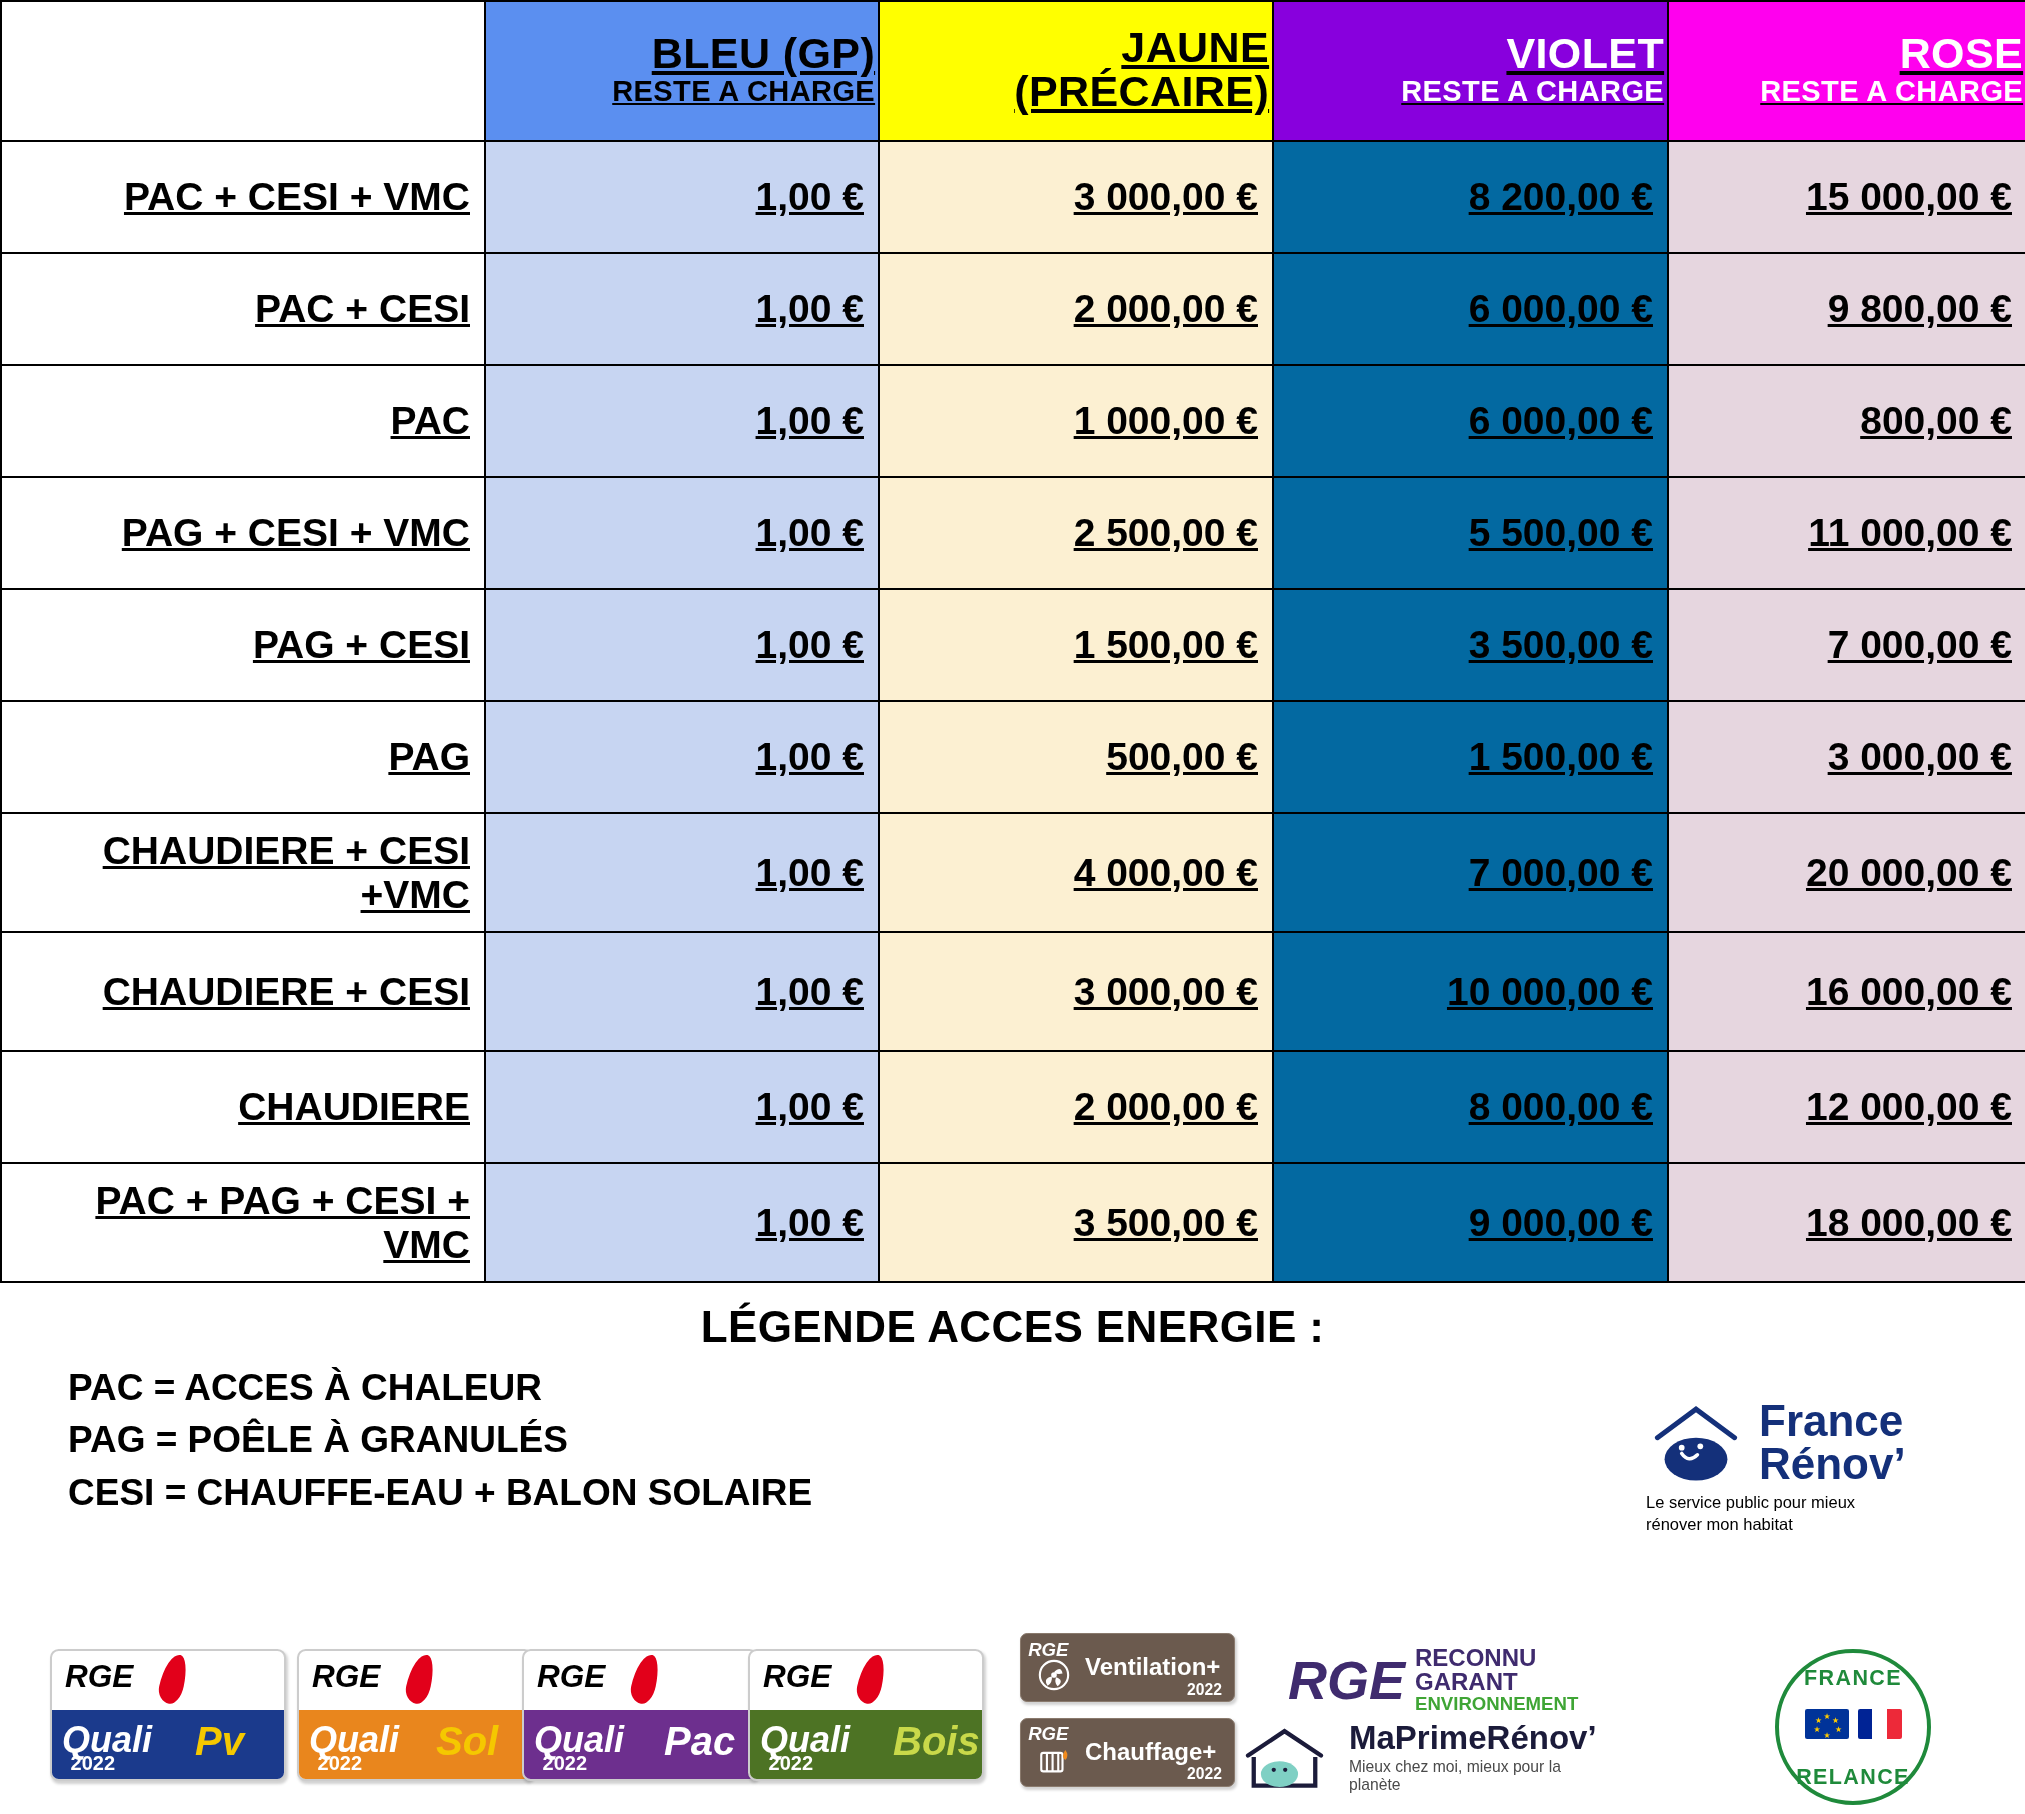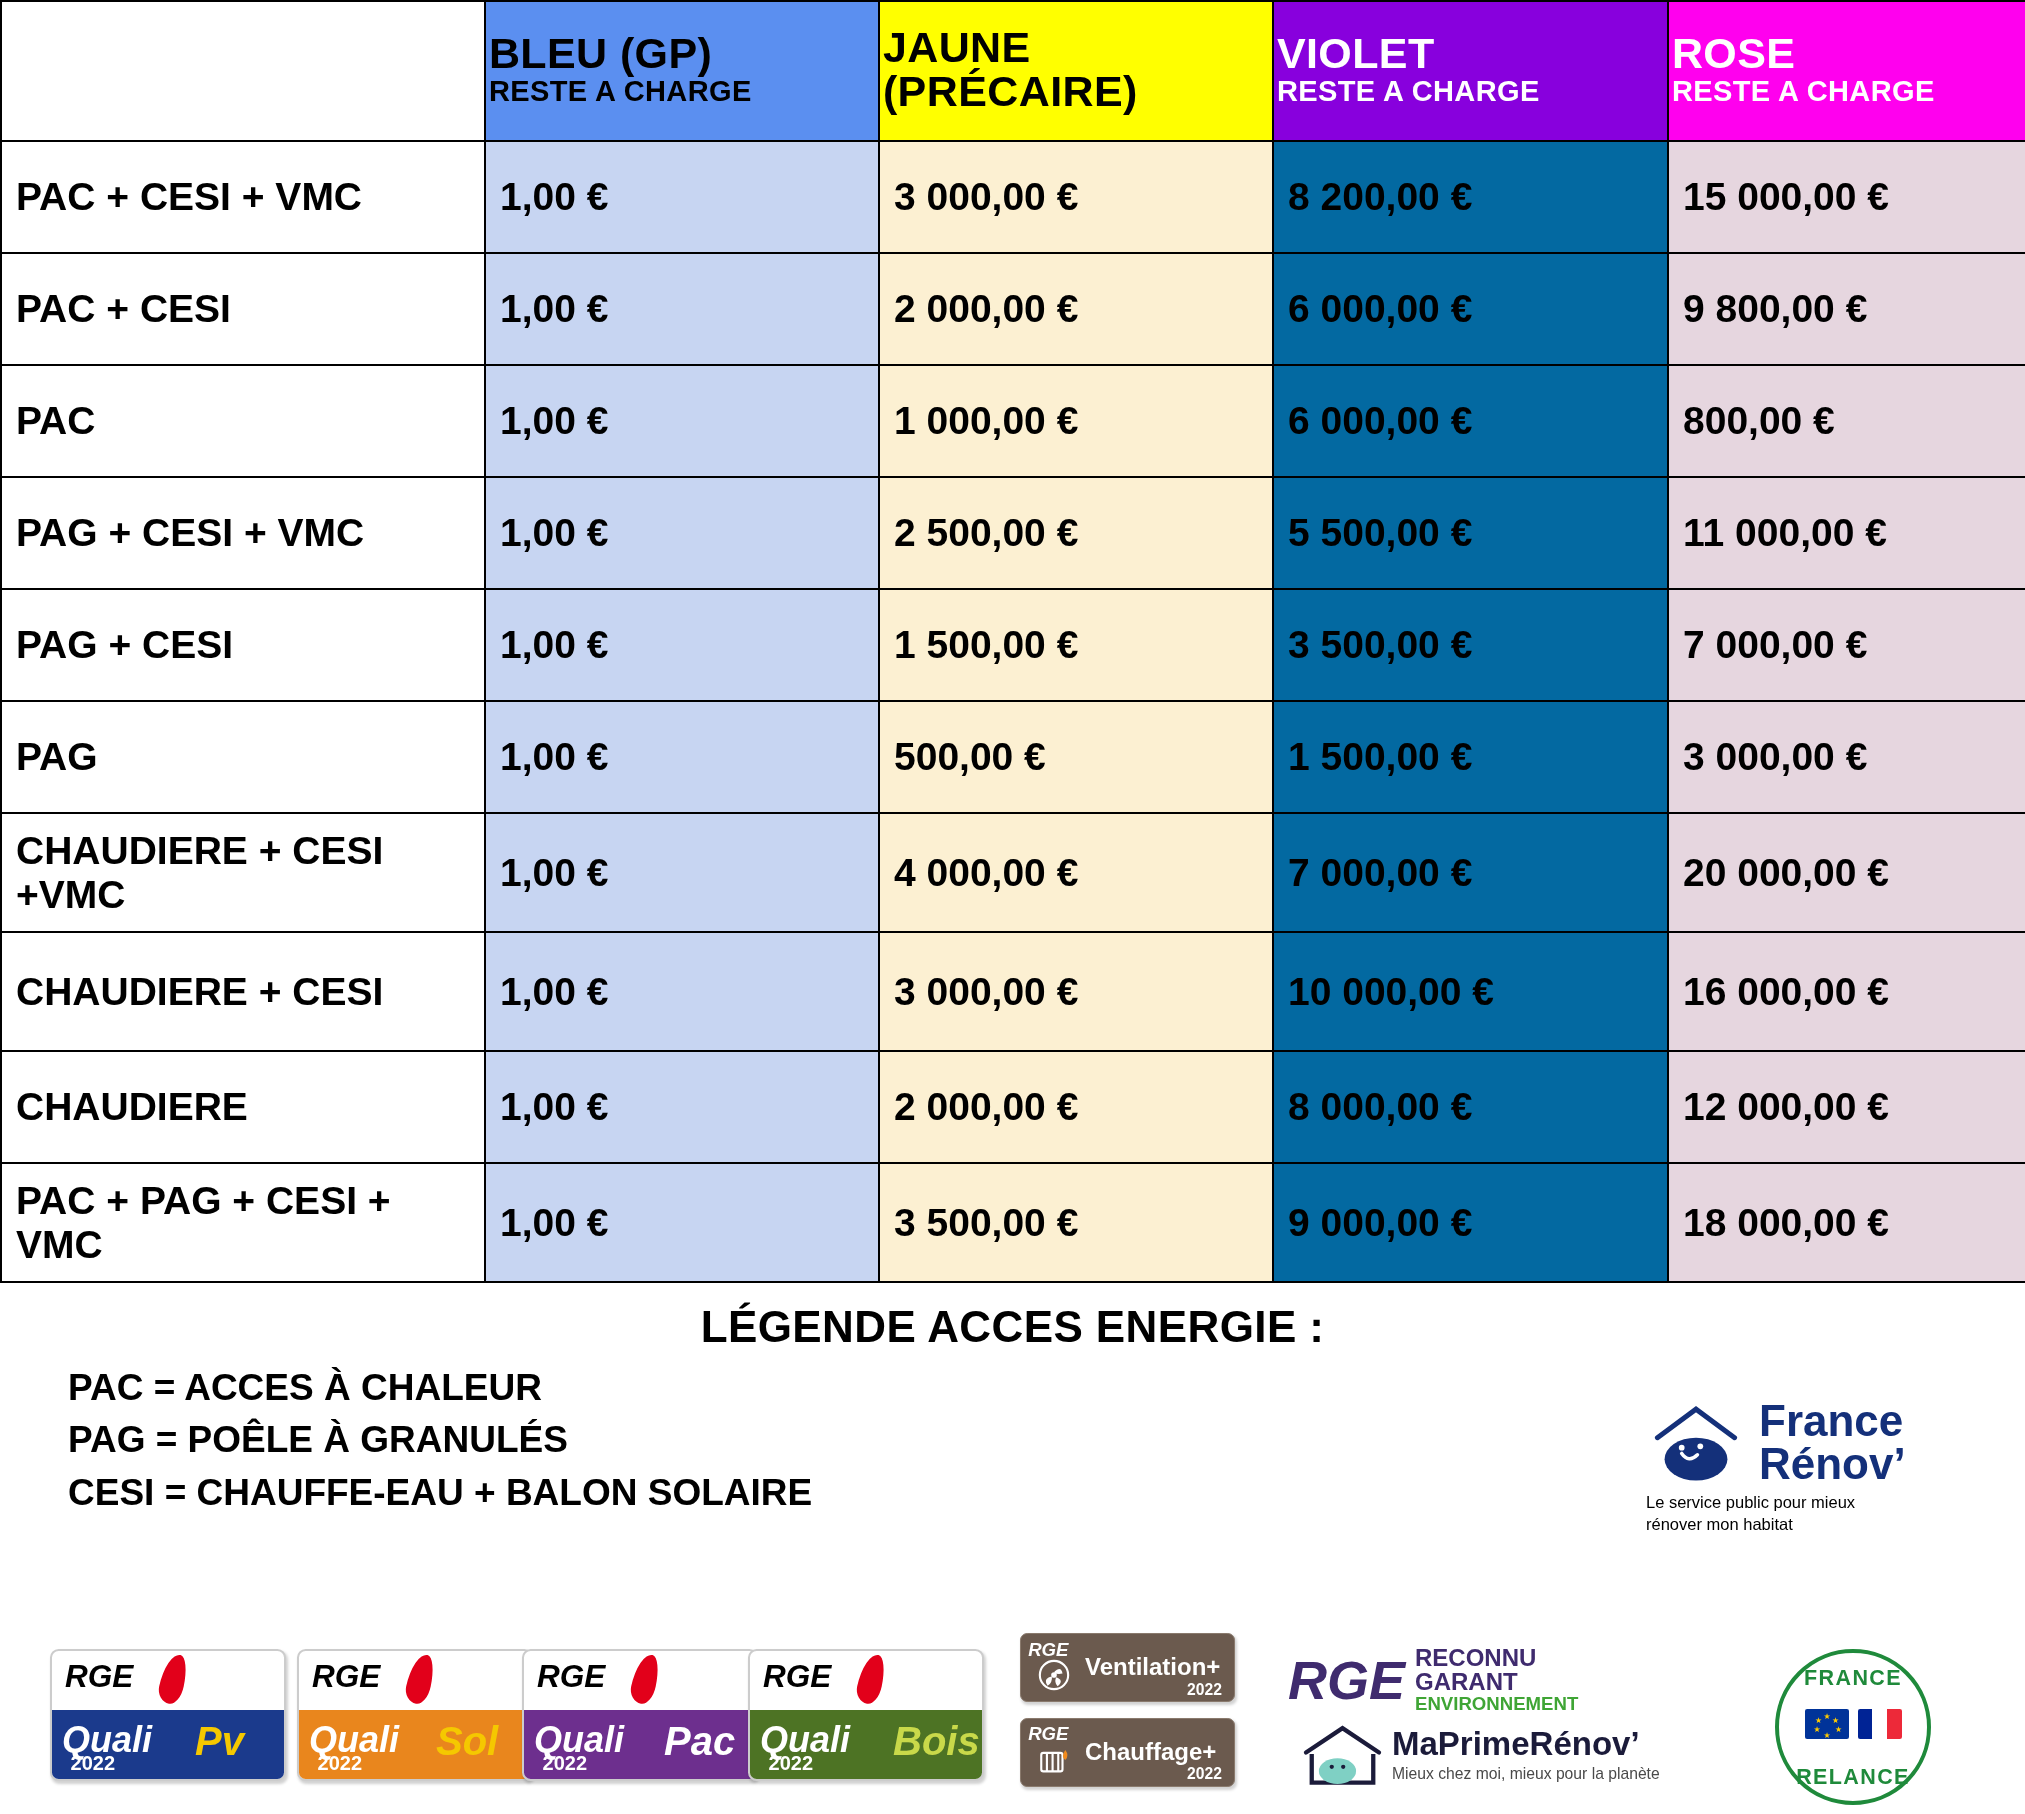--- a/index.html
+++ b/index.html
@@ -18,24 +18,25 @@
     table-layout: fixed;
   }
   table.grid col.c0 { width: 484px; }
   table.grid col.c1 { width: 394px; }
   table.grid col.c2 { width: 394px; }
   table.grid col.c3 { width: 395px; }
   table.grid col.c4 { width: 359px; }
 
   table.grid th, table.grid td {
     border: 2.1px solid #000;
-    text-align: left;
+    text-align: right;
     vertical-align: middle;
     font-weight: bold;
     color: #000;
+    text-decoration: underline;
   }
 
   
   thead th { padding: 4.3px 2.9px 7.2px 2.9px; height: 140px; }
   th.corner { background: #ffffff; border-left: none; border-top: none; }
   th.h-bleu   { background: #5b8ff0; }
   th.h-jaune  { background: #ffff00; }
   th.h-violet { background: #8800dd; }
   th.h-rose   { background: #ff00ee; }
 
@@ -173,21 +174,21 @@
   .rge-garant .rg-big {
     font-size: 54px; font-weight: bold; font-style: italic; color: #3f2b6e;
     line-height: .9;
   }
   .rge-garant .rg-lines { font-weight: bold; line-height: 1.02; }
   .rge-garant .rg-l1 { font-size: 24px; color: #3f2b6e; }
   .rge-garant .rg-l2 { font-size: 24px; color: #3f2b6e; }
   .rge-garant .rg-l3 { font-size: 18.6px; color: #3fa535; }
 
   
-  .mpr { position: absolute; left: 1296px; top: 1721px; width: 372px; display: flex; align-items: center; gap: 3px; }
+  .mpr { position: absolute; left: 1238px; top: 1721px; width: 372px; display: flex; align-items: center; gap: 18px; }
   .mpr .mpr-mark { width: 93px; height: 68px; position: relative; }
   .mpr .mpr-txt { }
   .mpr .mpr-title { font-size: 33px; font-weight: bold; color: #1b1b3a; line-height: 1; }
   .mpr .mpr-sub { font-size: 15.7px; color: #4a4a4a; margin-top: 4.3px; }
 
   
   .relance {
     position: absolute; left: 1775px; top: 1649px;
     width: 156px; height: 156px;
     border: 4.3px solid #1f8a3b;

